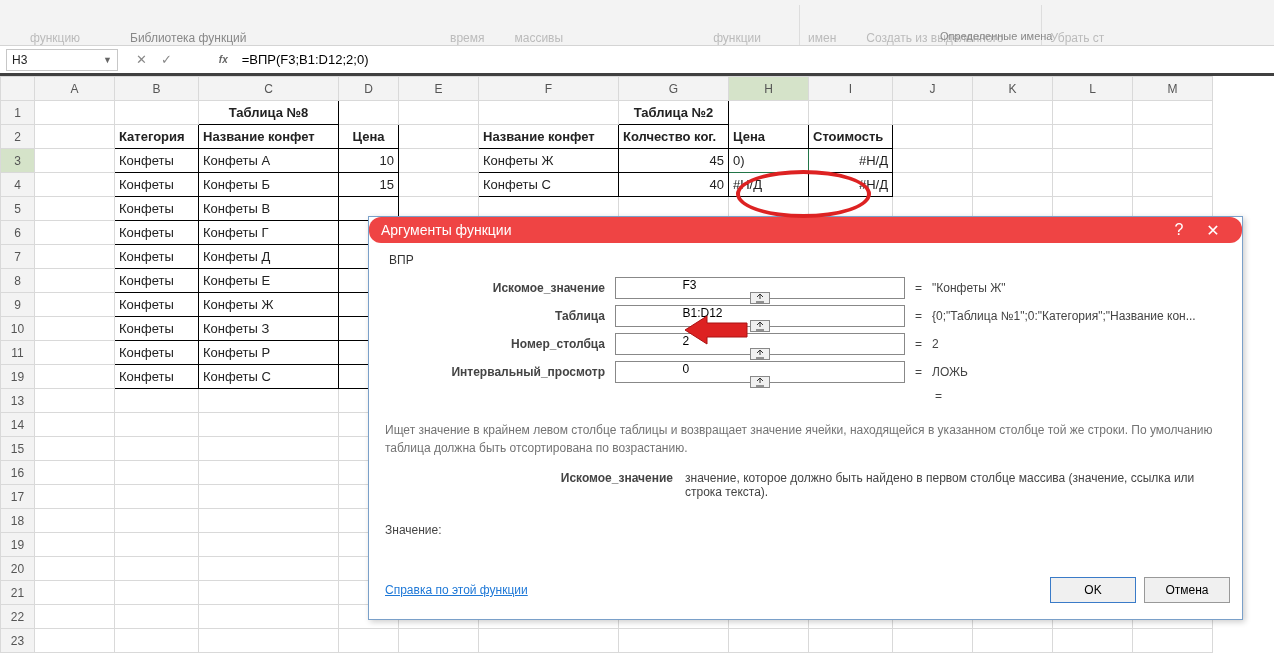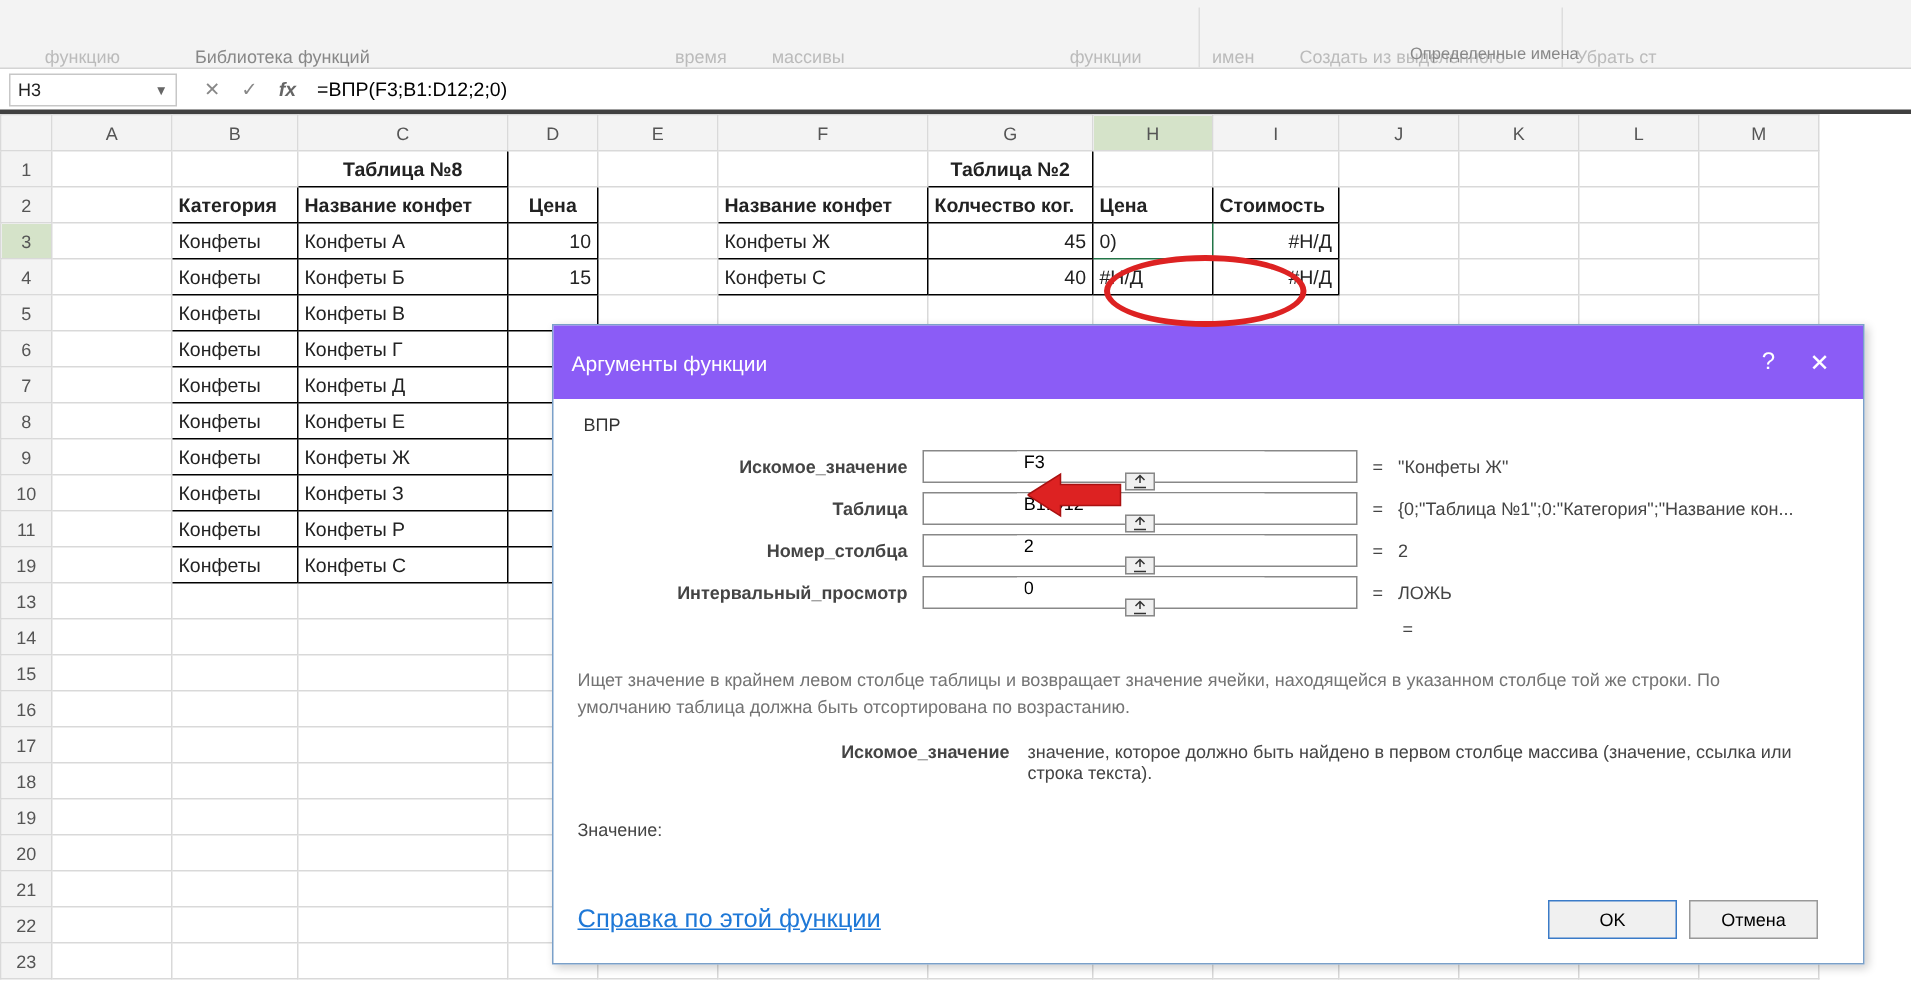--- a/index.html
+++ b/index.html
@@ -8,59 +8,59 @@
 
 .ribbon-stub { height: 46px; background: #f3f3f3; border-bottom: 1px solid #d4d4d4; display: flex; align-items: flex-end; padding: 0 10px; color: #bbb; font-size: 12px; }
 .ribbon-stub .grp { display: flex; flex-direction: column; align-items: center; margin-right: 30px; }
 .ribbon-stub .sep { width: 1px; height: 40px; background: #ddd; margin: 0 8px; }
 
 
 .fbar { height: 30px; display: flex; align-items: center; border-bottom: 3px solid #404040; background: #fff; }
 .namebox { width: 112px; height: 22px; margin-left: 6px; border: 1px solid #c7c7c7; background: #fff; display: flex; align-items: center; padding: 0 5px; font-size: 12px; }
 .namebox .dd { margin-left: auto; font-size: 9px; color: #666; }
 .fbar-icons { display: flex; align-items: center; gap: 14px; margin-left: 18px; color: #666; }
-.fx { font-style: italic; font-weight: bold; color: #666; font-size: 13px; }
+.fx { font-style: italic; font-weight: bold; color: #666; font-size: 10px; margin-left: 33px; }
 .formula-input { flex: 1; margin-left: 10px; height: 22px; border: none; outline: none; font-size: 13px; padding: 0 4px; }
 
 
 .grid-wrap { position: relative; }
 table.sheet { border-collapse: collapse; table-layout: fixed; }
 .sheet th, .sheet td { border: 1px solid #d9d9d9; height: 24px; font-size: 13px; padding: 0 4px; text-align: left; overflow: hidden; white-space: nowrap; }
 .sheet th { background: #f3f3f3; font-weight: normal; color: #555; text-align: center; font-size: 12px; }
 .sheet th.rowh { width: 34px; text-align: center; }
 .sheet .colh { height: 22px; }
 .sheet td.cell { background: #fff; }
 .sheet td.bold-border { border: 1px solid #000; }
 .sheet td.hdr { font-weight: bold; border: 1px solid #000; }
 .sheet td.num { text-align: right; }
 .sheet td.center { text-align: center; }
 .sheet th.sel { background: #d5e3c9; }
 .sheet td.selcell { border: 1.5px solid #227447; }
 .corner { width: 34px; background: #f3f3f3; border: 1px solid #d9d9d9; }
 
 
 .dialog { position: absolute; left: 368px; top: 216px; width: 875px; background: #fff; border: 1px solid #7aa0c9; box-shadow: 2px 2px 6px rgba(0,0,0,0.2); }
-.dlg-title { background: #8b5cf6; color: #fff; height: 49px; display: flex; align-items: center; padding: 0 12px; font-size: 14px; }
+.dlg-title { background: #ef4444; color: #fff; height: 26px; display: flex; align-items: center; padding: 0 12px; font-size: 14px; border-radius: 12px; }
 .dlg-title .sp { flex: 1; }
 .dlg-title .hbtn { width: 34px; text-align: center; cursor: pointer; font-size: 16px; }
-.dlg-body { padding: 10px 30px 16px 16px; font-size: 12px; color: #444; }
+.dlg-body { padding: 10px 12px 16px 16px; font-size: 12px; color: #444; }
 .func-name { font-size: 12px; color: #333; margin-bottom: 10px; margin-left: 4px; }
 .arg-row { display: flex; align-items: center; margin-bottom: 6px; }
 .arg-label { width: 230px; text-align: right; font-weight: bold; font-size: 12px; padding-right: 10px; }
 .arg-input-wrap { display: flex; align-items: center; width: 290px; border: 1px solid #888; height: 22px; background: #fff; flex-direction: column; }
 .arg-input { flex: 1; border: none; outline: none; font-size: 12px; padding: 0 5px; height: 100%; }
 .ref-btn { width: 20px; height: 20px; border: 1px solid #888; margin-right: 1px; display: flex; align-items: center; justify-content: center; font-size: 10px; background: #f0f0f0; cursor: pointer; }
 .arg-eq { margin: 0 10px; color: #444; }
 .arg-result { font-size: 12px; color: #444; max-width: 300px; overflow: hidden; white-space: nowrap; text-overflow: ellipsis; }
 .desc { margin-top: 18px; font-size: 12px; line-height: 1.5; color: #737373; }
 .desc-arg { display: flex; margin-top: 14px; }
 .desc-arg .dlabel { width: 300px; text-align: right; font-weight: bold; padding-right: 12px; }
 .desc-arg .dtext { flex: 1; color: #444; }
 .dlg-footer { display: flex; align-items: center; margin-top: 40px; }
-.link { color: #1e78d7; text-decoration: underline; cursor: pointer; font-size: 17px; }
+.link { color: #1e78d7; text-decoration: underline; cursor: pointer; font-size: 12px; }
 .btn { width: 86px; height: 26px; border: 1px solid #999; background: #f0f0f0; font-size: 12px; cursor: pointer; margin-left: 8px; }
 .btn.primary { border: 1px solid #3a7bc8; }
 .value-label { font-size: 12px; margin-top: 24px; }
 
 
 .red-ellipse { position: absolute; border: 4px solid #d22; border-radius: 50%; pointer-events: none; }
 .red-arrow { position: absolute; pointer-events: none; }
 </style>
 </head>
 <body>

